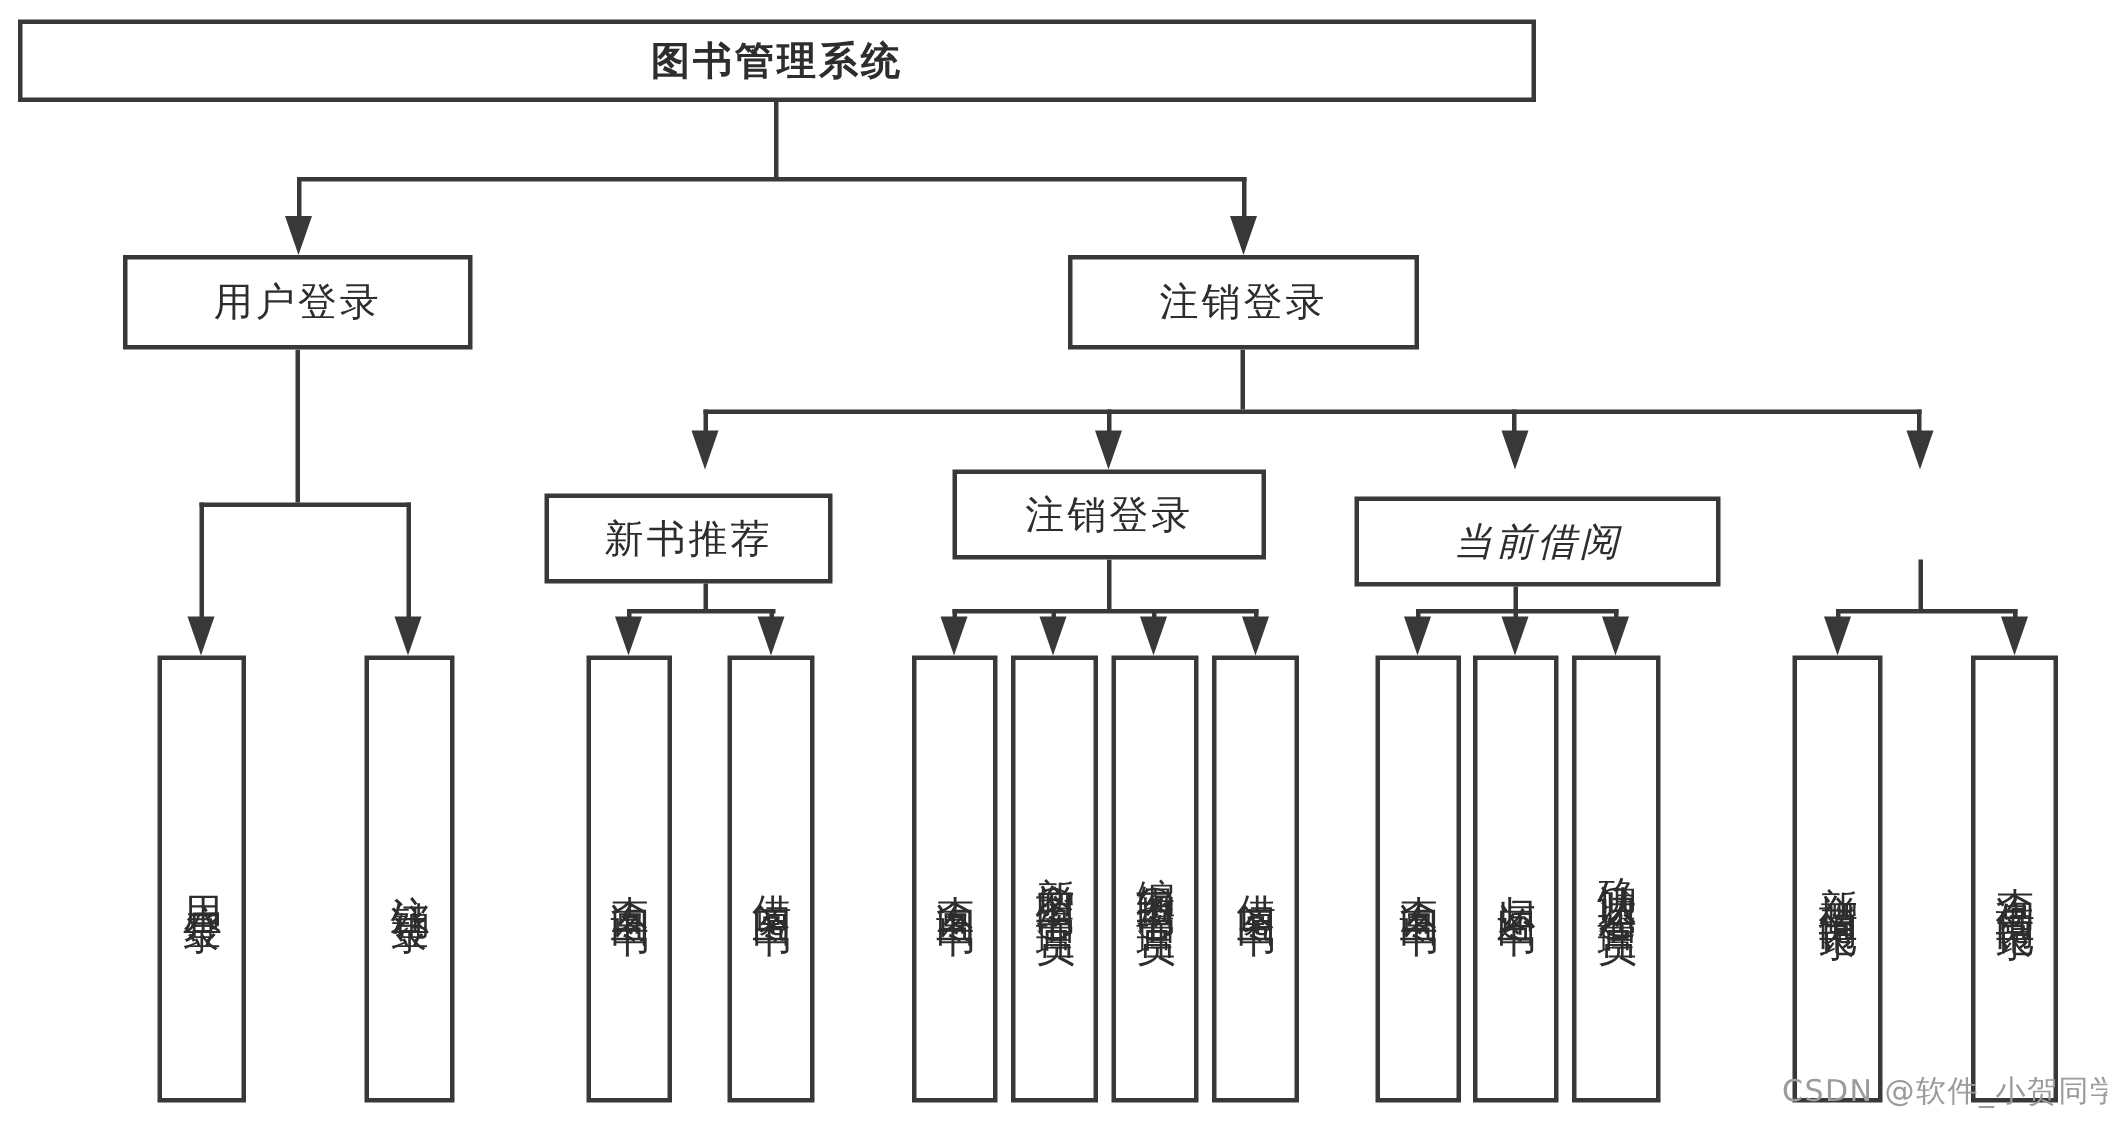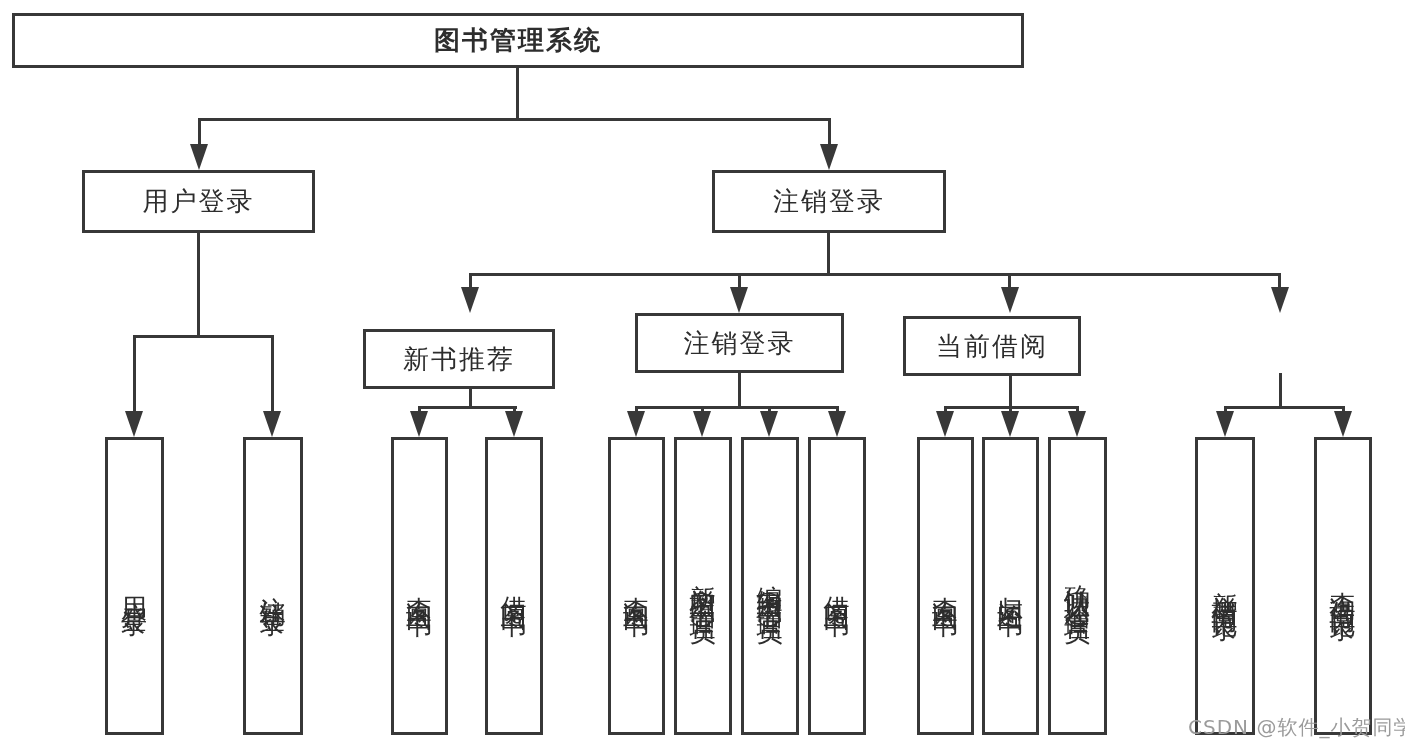--- a/index.html
+++ b/index.html
@@ -123,21 +123,21 @@
   <div class="vline" style="left:1342px; top:406px; height:12px;"></div>
   <div class="arrow" style="left:1334px; top:411px;"></div>
 
   <div class="box h" style="left:12px; top:13px; width:1012px; height:55px;font-weight:bold;">图书管理系统</div>
 
   <div class="box h" style="left:82px; top:170px; width:233px; height:63px;">用户登录</div>
   <div class="box h" style="left:712px; top:170px; width:234px; height:63px;">注销登录</div>
 
   <div class="box h" style="left:363px; top:313px; width:192px; height:60px;margin-top:16px;">新书推荐</div>
   <div class="box h" style="left:635px; top:313px; width:209px; height:60px;">注销登录</div>
-  <div class="box h" style="left:903px; top:316px; width:178px; height:60px;">当前借阅</div>
+  <div class="box h" style="left:903px; top:331px; width:244px; height:60px;font-style:italic;">当前借阅</div>
 
   <div class="box v" style="left:105px; top:437px; width:59px; height:298px;">用户登录</div>
   <div class="box v" style="left:243px; top:437px; width:60px; height:298px;">注销登录</div>
 
   <div class="box v" style="left:391px; top:437px; width:57px; height:298px;">查询图书</div>
   <div class="box v" style="left:485px; top:437px; width:58px; height:298px;">借阅图书</div>
 
   <div class="box v" style="left:608px; top:437px; width:57px; height:298px;">查询图书</div>
   <div class="box v" style="left:674px; top:437px; width:58px; height:298px;">新增图书（管理员）</div>
   <div class="box v" style="left:741px; top:437px; width:58px; height:298px;">编辑图书（管理员）</div>

